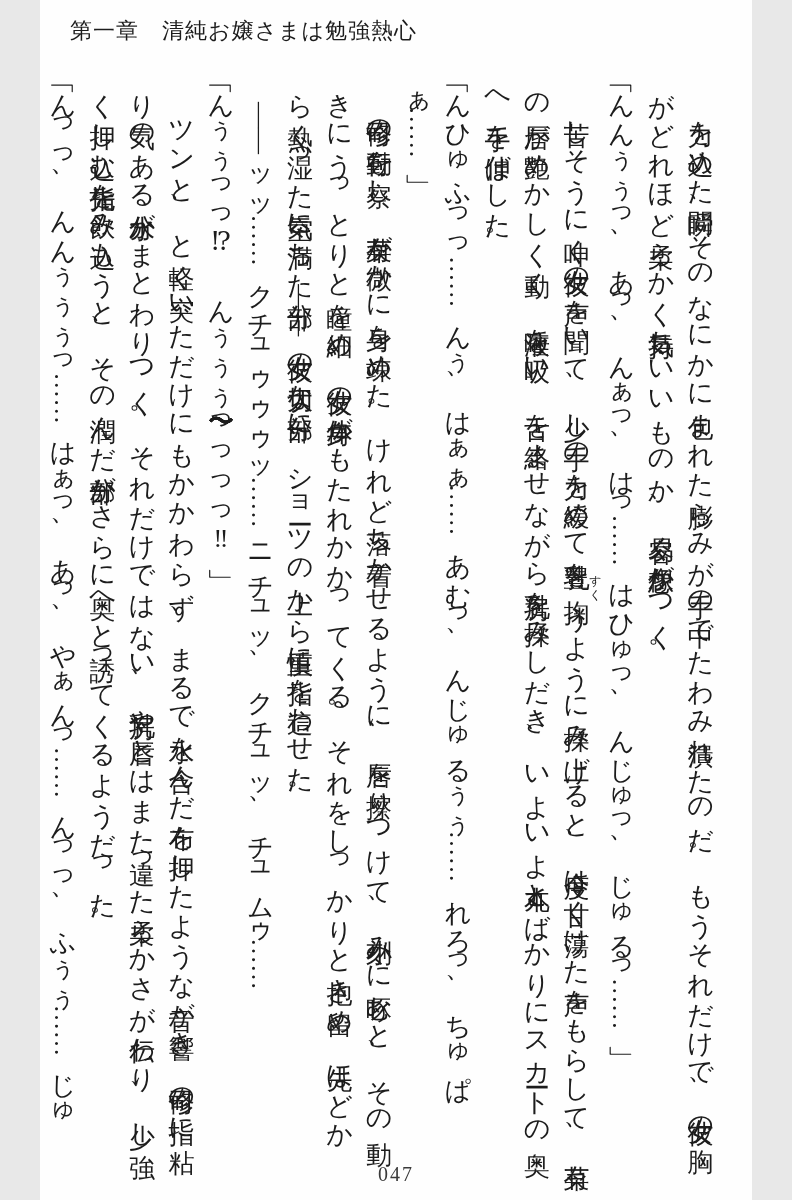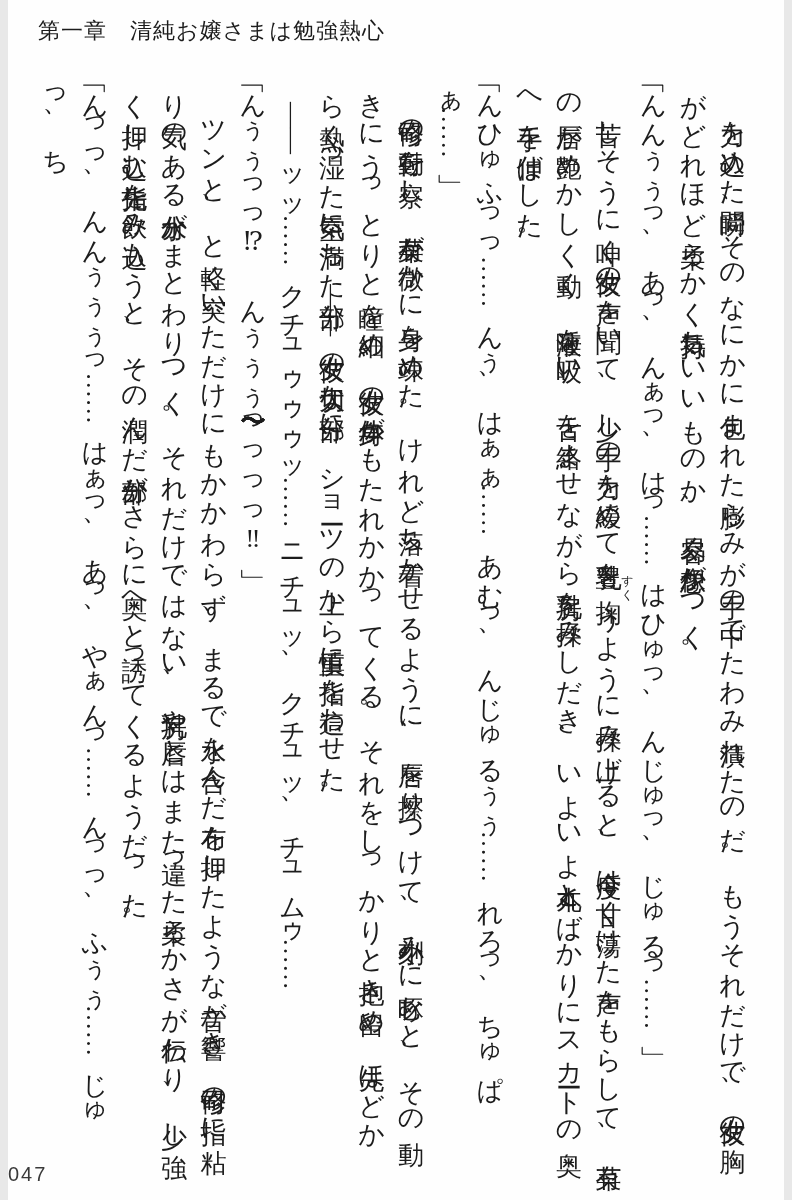--- a/index.html
+++ b/index.html
@@ -2,21 +2,21 @@
 <html lang="ja"><head>
 <meta charset="utf-8">
 <style>
   html, body {
     margin: 0;
     padding: 0;
     background: #e8e8e8;
   }
   .page {
     position: relative;
-    width: 776px;
+    width: 712px;
     height: 1200px;
     margin: 0 auto;
     background: #fefefe;
     color: #1c1c1c;
     font-family: "Liberation Serif", "DejaVu Serif", serif;
     overflow: hidden;
   }
   .chapter-header {
     position: absolute;
     top: 16px;
@@ -47,24 +47,25 @@
   }
   ruby rt {
     font-size: 12px;
     letter-spacing: 0;
   }
   .page-number {
     position: absolute;
     bottom: 14px;
     left: 0;
     right: 0;
+    text-align: center;
     font-size: 20px;
     color: #3a3a3a;
     letter-spacing: 2px;
-    font-family: Liberation Sans, sans-serif;
+    font-family: Liberation Serif, serif;
   }
 </style>
 </head>
 <body>
 
 <div class="page">
 
   <div class="chapter-header">第一章　清純お嬢さまは勉強熱心</div>
 
   <div class="body-text">

